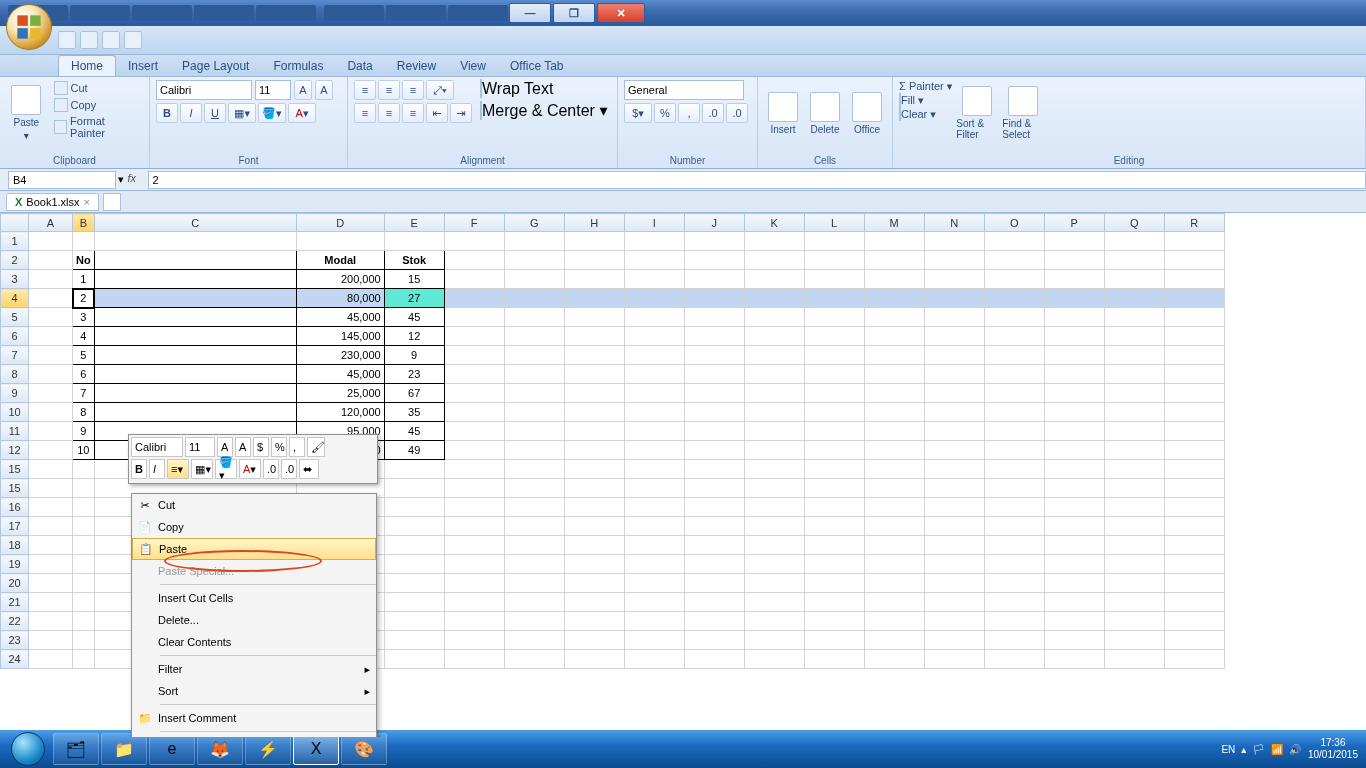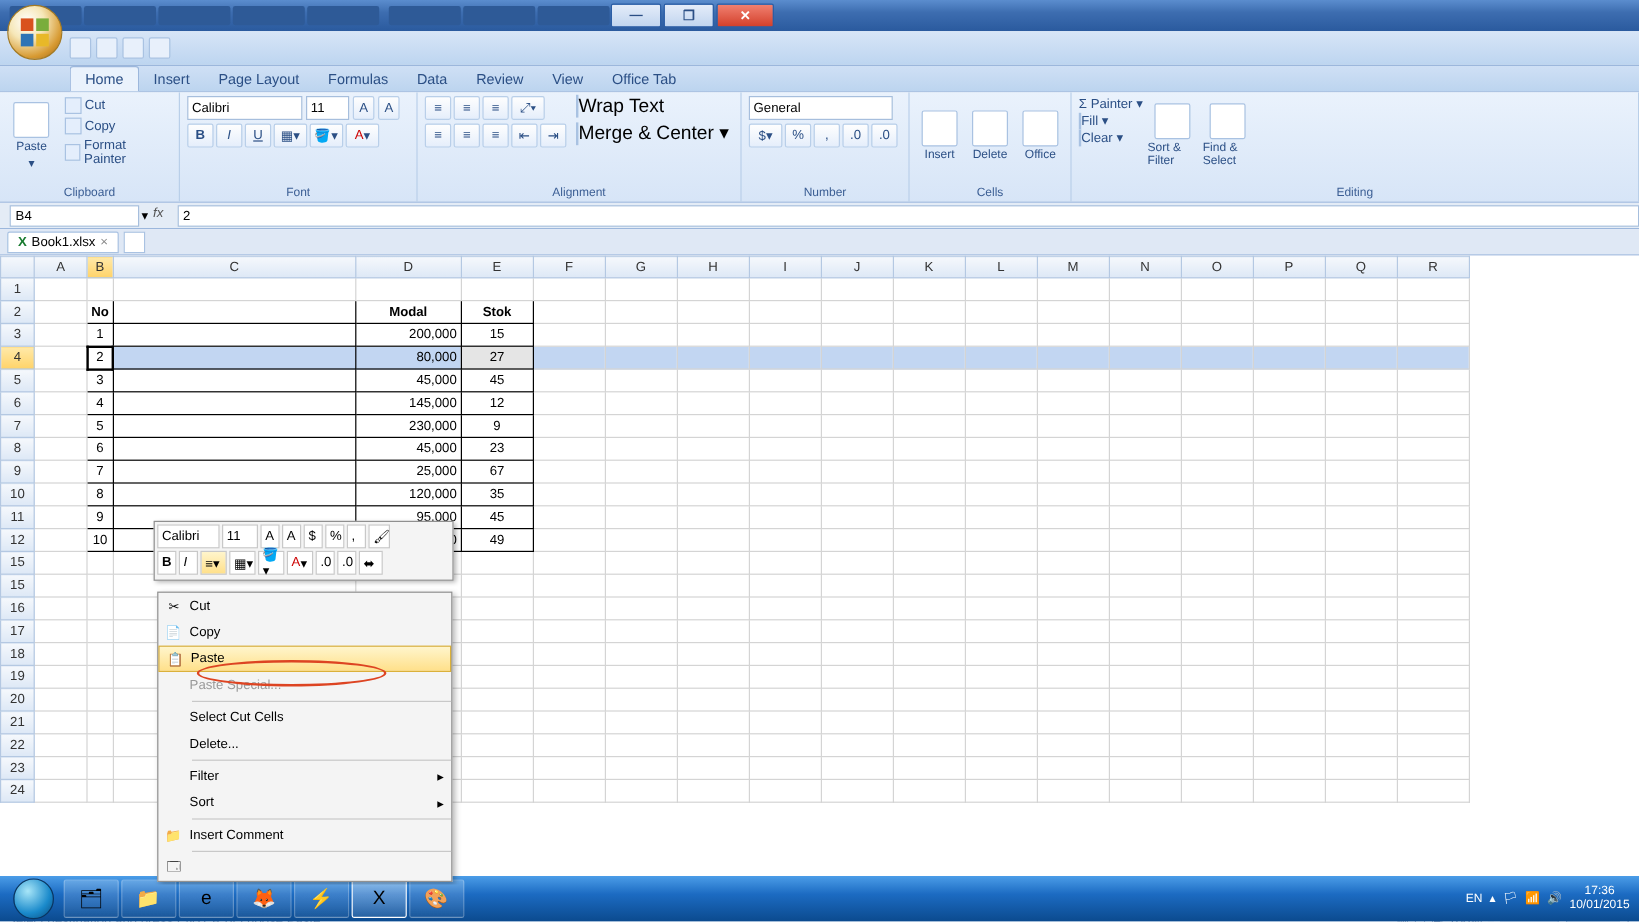--- a/index.html
+++ b/index.html
@@ -385,21 +385,21 @@
           <td class="" style=""></td>
           <td class="" style=""></td>
           <td class="" style=""></td>
         </tr>
         <tr>
           <th class="rowhead" style="background:linear-gradient(#ffe9a9,#ffd368)">4</th>
           <td class="" style=""></td>
           <td class="datacell tc sel-cell" style="">2</td>
           <td class="datacell datacell" style="background:#c2d6f2"></td>
           <td class="datacell" style="background:#c2d6f2">80,000</td>
-          <td class="datacell tc" style="background:#e5e5e5">27</td>
+          <td class="datacell tc" style="background:#5eead4">27</td>
           <td class="" style="background:#c2d6f2"></td>
           <td class="" style="background:#c2d6f2"></td>
           <td class="" style="background:#c2d6f2"></td>
           <td class="" style="background:#c2d6f2"></td>
           <td class="" style="background:#c2d6f2"></td>
           <td class="" style="background:#c2d6f2"></td>
           <td class="" style="background:#c2d6f2"></td>
           <td class="" style="background:#c2d6f2"></td>
           <td class="" style="background:#c2d6f2"></td>
           <td class="" style="background:#c2d6f2"></td>
@@ -850,25 +850,29 @@
         <span class="iconcol">📋</span>
         <span>Paste</span>
       </div>
     <div class="mi dim">
         <span class="iconcol"></span>
         <span>Paste Special...</span>
       </div>
     <div class="sep"></div>
     <div class="mi">
         <span class="iconcol"></span>
-        <span>Select Cut Cells</span>
+        <span>Insert Cut Cells</span>
       </div>
     <div class="mi">
         <span class="iconcol"></span>
         <span>Delete...</span>
+      </div>
+    <div class="mi">
+        <span class="iconcol"></span>
+        <span>Clear Contents</span>
       </div>
     <div class="sep"></div>
     <div class="mi">
         <span class="iconcol"></span>
         <span>Filter</span>
         <span class="arrow">▸</span>
       </div>
     <div class="mi">
         <span class="iconcol"></span>
         <span>Sort</span>

